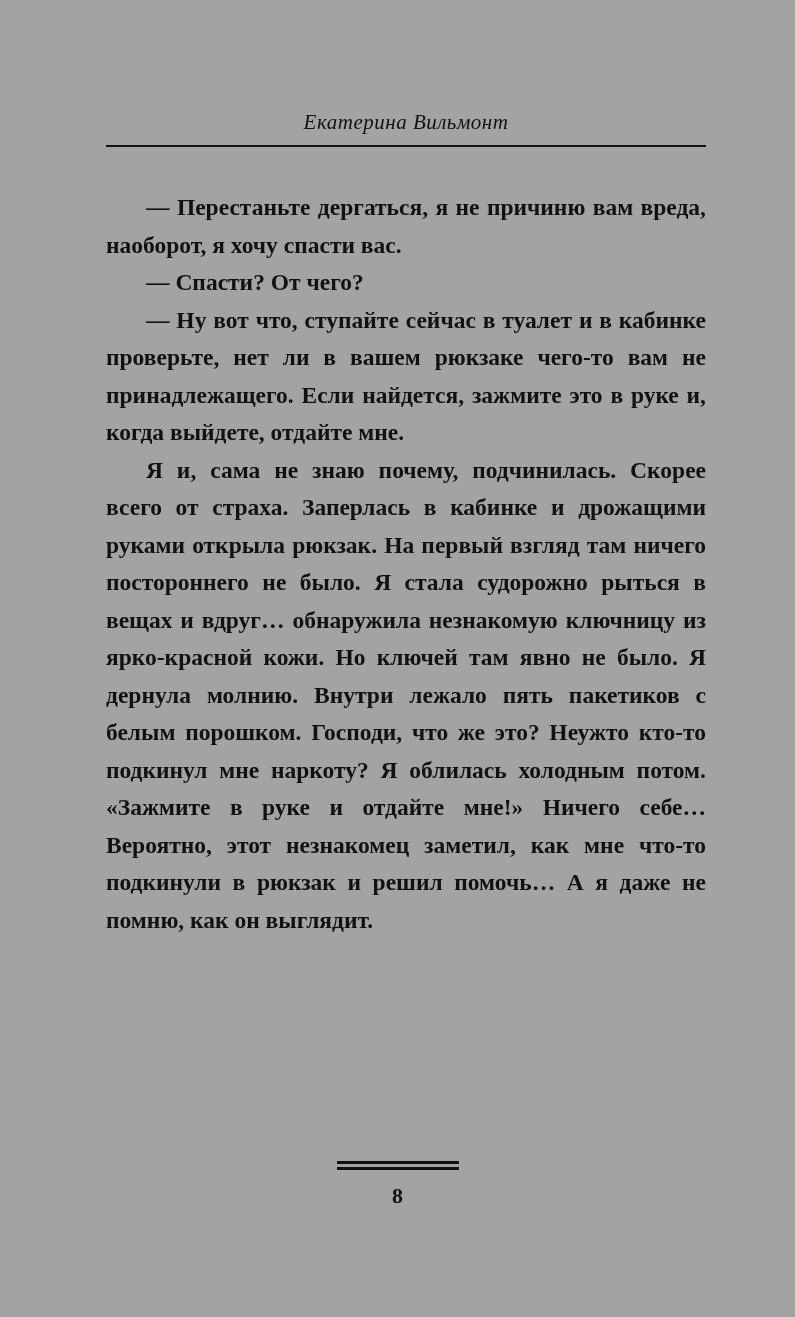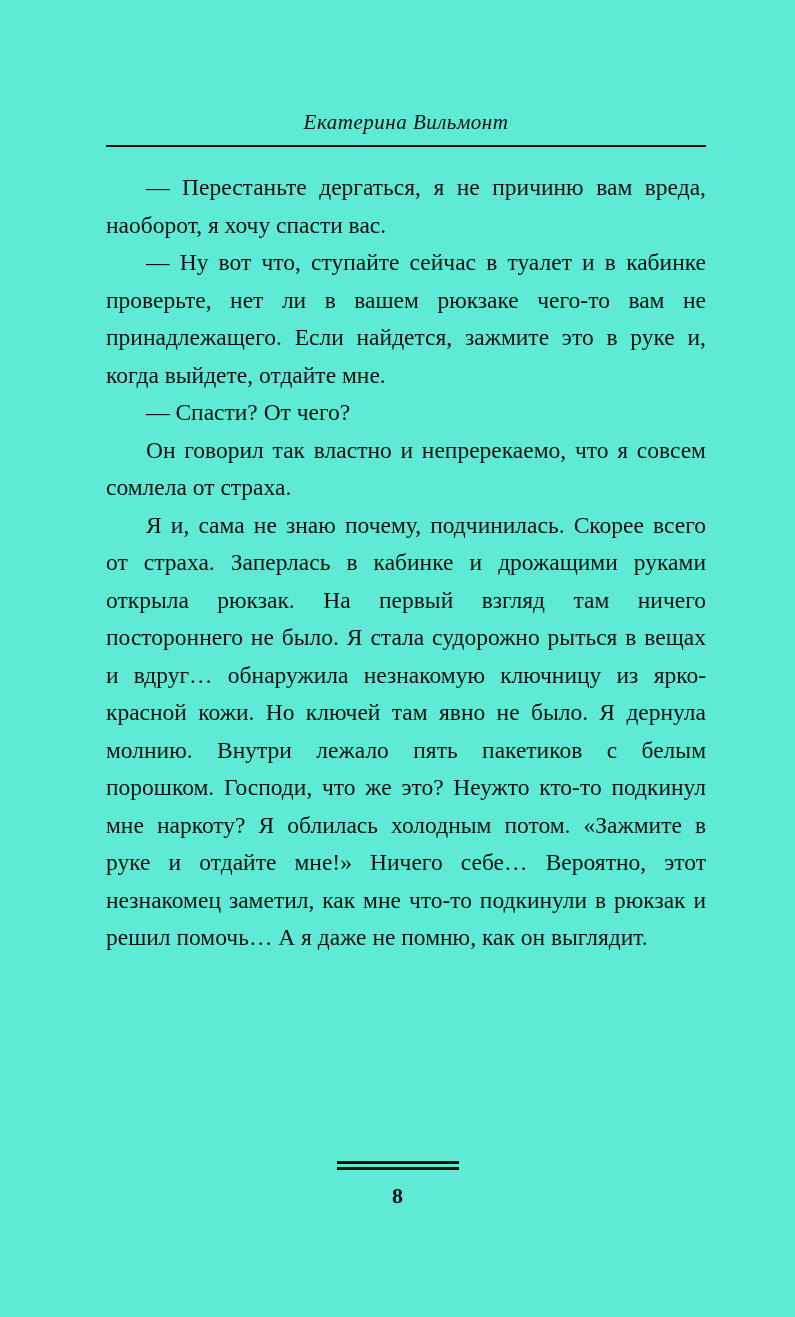--- a/index.html
+++ b/index.html
@@ -4,21 +4,21 @@
 <style>
   html, body {
     margin: 0;
     padding: 0;
     background: #ffffff;
   }
   .page {
     position: relative;
     width: 795px;
     height: 1317px;
-    background: #5eead4;
+    background: #a3a3a3;
     margin: 0 auto;
     overflow: hidden;
     font-family: "Liberation Serif", "DejaVu Serif", serif;
     color: #111111;
   }
   .content {
     position: absolute;
     left: 106px;
     top: 0;
     width: 600px;
@@ -32,26 +32,27 @@
     padding-top: 110px;
     color: #111111;
     white-space: nowrap;
   }
   .head-rule {
     margin-top: 10px;
     border-bottom: 2px solid #111111;
     width: 100%;
   }
   .body-text {
-    margin-top: 22px;
+    margin-top: 42px;
     font-size: 23.5px;
     line-height: 37.5px;
     text-align: justify;
     text-justify: inter-word;
     color: #111111;
+    font-weight: bold;
   }
   .body-text p {
     margin: 0;
     text-indent: 40px;
   }
   .footer {
     position: absolute;
     left: 0;
     right: 0;
     bottom: 108px;
@@ -75,23 +76,22 @@
 <body>
 
 <div class="page">
   <div class="content">
 
     <div class="running-head">Екатерина Вильмонт</div>
     <div class="head-rule"></div>
 
     <div class="body-text">
       <p>— Перестаньте дергаться, я не причиню вам вреда, наоборот, я хочу спасти вас.</p>
+      <p>— Спасти? От чего?</p>
       <p>— Ну вот что, ступайте сейчас в туалет и в кабинке проверьте, нет ли в вашем рюкзаке чего-то вам не принадлежащего. Если найдется, зажмите это в руке и, когда выйдете, отдайте мне.</p>
-      <p>— Спасти? От чего?</p>
-      <p>Он говорил так властно и непререкаемо, что я совсем сомлела от страха.</p>
       <p>Я и, сама не знаю почему, подчинилась. Скорее всего от страха. Заперлась в кабинке и дрожащими руками открыла рюкзак. На первый взгляд там ничего постороннего не было. Я стала судорожно рыться в вещах и вдруг… обнаружила незнакомую ключницу из ярко-красной кожи. Но ключей там явно не было. Я дернула молнию. Внутри лежало пять пакетиков с белым порошком. Господи, что же это? Неужто кто-то подкинул мне наркоту? Я облилась холодным потом. «Зажмите в руке и отдайте мне!» Ничего себе… Вероятно, этот незнакомец заметил, как мне что-то подкинули в рюкзак и решил помочь… А я даже не помню, как он выглядит.</p>
     </div>
 
   </div>
 
   <div class="footer">
     <div class="footer-rule"></div>
     <div class="page-number">8</div>
   </div>
 </div>

